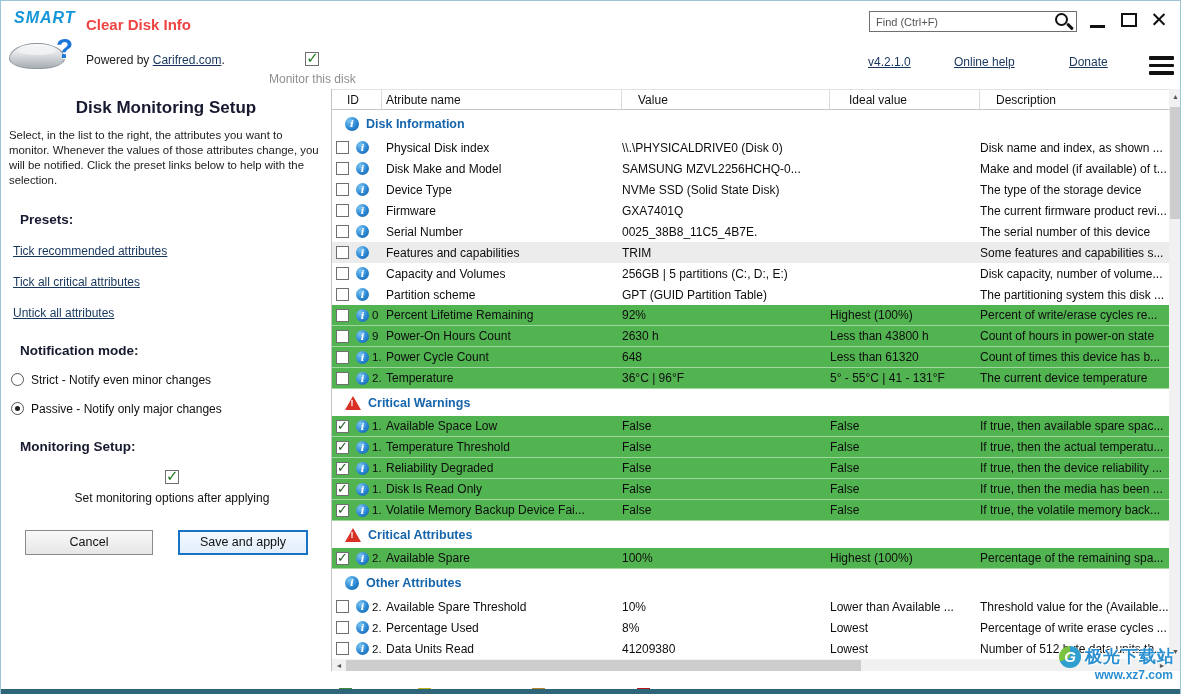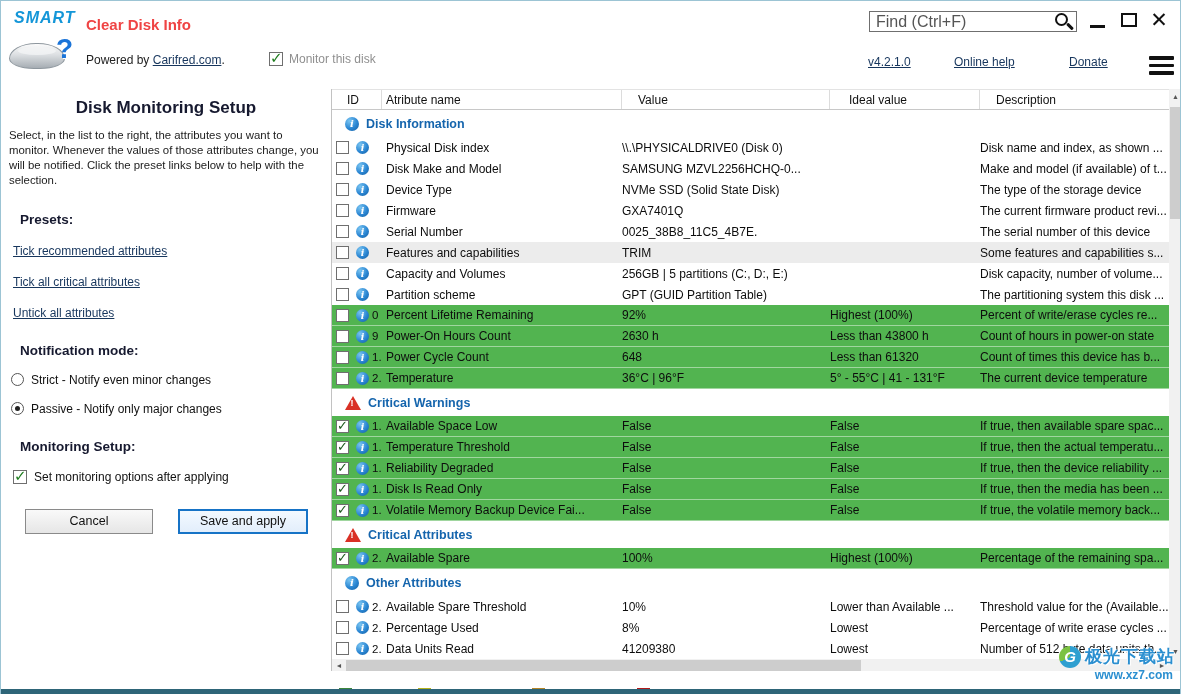--- a/index.html
+++ b/index.html
@@ -16,23 +16,23 @@
   .header { position:absolute; left:0; top:0; width:100%; height:88px; background:#fff; }
   .smart-logo { position:absolute; left:13px; top:8px; font-size:16px; font-weight:bold; font-style:italic; color:#1496d8; letter-spacing:1px; }
   .disk-icon { position:absolute; left:8px; top:36px; width:66px; height:38px; }
   .disk-body { position:absolute; left:0; top:6px; width:56px; height:26px;
     background:linear-gradient(180deg,#fbfbfb 0%,#dcdfe2 45%,#a6adb3 100%);
     border:1px solid #8e979e; border-radius:50% 50% 46% 46% / 62% 62% 42% 42%; }
   .disk-body::after { content:""; position:absolute; left:8px; top:3px; width:38px; height:8px; background:#f3f4f5; border-radius:50%; opacity:.8; }
   .disk-q { position:absolute; right:2px; top:-4px; font-size:28px; font-weight:bold; color:#1b74d8; text-shadow:1px 1px 0 #fff; }
   .app-title { position:absolute; left:85px; top:15px; font-size:15px; font-weight:bold; color:#ef4444; }
   .powered { position:absolute; left:85px; top:52px; font-size:12px; color:#222; }
-  .monitor { position:absolute; left:268px; top:51px; display:flex; align-items:center; gap:6px; cursor:default; }
+  .monitor { position:absolute; left:268px; top:51px; display:flex; align-items:center; gap:6px; cursor:default;flex-direction:column; }
   .monitor-label { color:#8f8f8f; }
-  .find { position:absolute; left:868px; top:10px; width:208px; height:21px; border:1px solid #6f6f6f; padding:0 6px; font-size:16px; font-family:inherit; }
+  .find { position:absolute; left:868px; top:10px; width:208px; height:21px; border:1px solid #6f6f6f; padding:0 6px; font-size:11px; font-family:inherit; }
   .find::placeholder { color:#555; }
   .search-icon { position:absolute; left:1052px; top:10px; width:21px; height:21px; }
   .search-icon::before { content:""; position:absolute; left:2px; top:2px; width:9px; height:9px; border:2.5px solid #111; border-radius:50%; }
   .search-icon::after { content:""; position:absolute; left:13px; top:14px; width:8px; height:3px; background:#111; transform:rotate(45deg); border-radius:1px; }
   .win-btn { position:absolute; top:6px; width:26px; height:26px; display:flex; align-items:center; justify-content:center; cursor:default; }
   .win-btn.min { left:1083px; }
   .win-btn.max { left:1115px; }
   .win-btn.close { left:1145px; font-size:21px; font-weight:bold; color:#111; }
   .min-bar { width:15px; height:3px; background:#111; margin-top:12px; }
   .max-box { width:16px; height:14px; border:2.5px solid #111; }
@@ -49,21 +49,21 @@
   .radio { width:13px; height:13px; min-width:13px; border:1px solid #555; border-radius:50%; background:#fff; display:inline-block; position:relative; }
   .radio.on::after { content:""; position:absolute; left:3px; top:3px; right:3px; bottom:3px; background:#222; border-radius:50%; }
 
   
   .sidebar { position:absolute; left:0; top:88px; width:331px; height:582px; background:#fff; border-right:1px solid #c2c2c2; }
   .sb-title { margin-top:9px; text-align:center; font-size:17px; font-weight:bold; color:#16192f; }
   .sb-intro { margin:10px 8px 0 8px; font-size:11.4px; line-height:1.33; color:#1c1c1c; }
   .sb-h { margin:23px 0 0 19px; font-size:13.5px; font-weight:bold; color:#16192f; }
   .sb-link { display:block; margin:17px 0 0 12px; font-size:12px; }
   .sb-radio { display:flex; align-items:center; gap:7px; margin:15px 0 0 10px; font-size:12px; color:#111; }
-  .sb-check { display:flex; align-items:center; gap:7px; margin:16px 0 0 12px; font-size:12px; color:#111; }
+  .sb-check { display:flex; align-items:center; gap:7px; margin:16px 0 0 12px; font-size:12px; color:#111;flex-direction:column; }
   .sb-buttons { display:flex; margin:25px 0 0 24px; gap:25px; }
   .btn { width:128px; height:25px; border:1px solid #8a8a8a; background:linear-gradient(#f9f9f9,#e6e6e6); font-size:12.5px; font-family:inherit; color:#111; }
   .btn.primary { width:130px; border:2px solid #1673c6; background:linear-gradient(#f3f9ff,#e2eefb); }
 
   
   .main { position:absolute; left:331px; top:88px; width:837px; height:476px; background:#fff; border-top:1px solid #e3e3e3; }
   .thead { height:20px; display:grid; grid-template-columns:50px 240px 208px 150px 1fr; border-bottom:1px solid #c8c8c8; background:#fff; }
   .th { display:flex; align-items:center; border-right:1px solid #dcdcdc; font-size:12px; color:#111; overflow:hidden; white-space:nowrap; }
   .th-id { padding-left:15px; }
   .th-name { padding-left:4px; }

